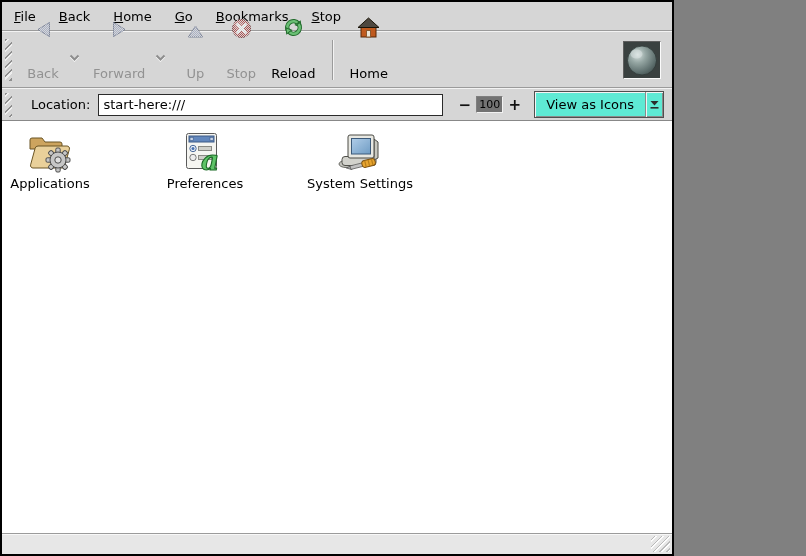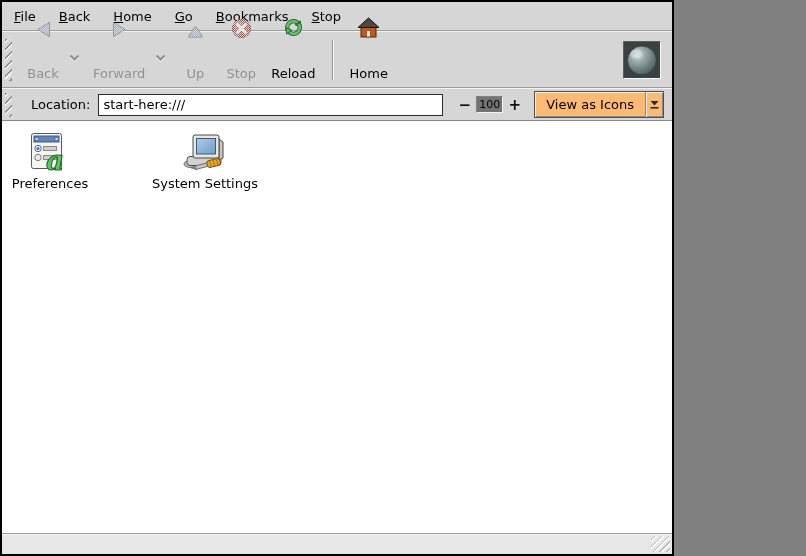--- a/index.html
+++ b/index.html
@@ -58,21 +58,21 @@
     padding:0 4px; margin-right:15px; outline:none;
   }
   .zoom-btn { font-size:15px; font-weight:bold; color:#111; width:13px; text-align:center; cursor:default; }
   .zoom-level {
     width:27px; height:17px; margin:0 5px;
     background:#737373; border:1px solid; border-color:#7f7f7f #f2f2f2 #f2f2f2 #7f7f7f;
     font-size:11px; color:#000; display:flex; align-items:center; justify-content:center;
   }
   .view-select {
     margin-left:13px; height:27px;
-    background:#fdba74;
+    background:#5eead4;
     border:1px solid #4f4f4f;
     box-shadow:inset 1px 1px 0 #f4f4f4, inset -1px -1px 0 #8a8a8a;
     display:flex; align-items:stretch; cursor:default;
   }
   .view-label { font-size:13px; color:#000; padding:0 11px; display:flex; align-items:center; white-space:nowrap; }
   .view-arrow {
     width:18px; display:flex; align-items:center; justify-content:center;
     border-left:1px solid #8a8a8a; box-shadow:inset 1px 0 0 #f4f4f4;
   }
 
@@ -242,20 +242,41 @@
         <svg width="11" height="11" viewBox="0 0 11 11">
           <polygon points="1.5,2 9.5,2 5.5,6.5" fill="#2c2c2c"></polygon>
           <rect x="1.5" y="8" width="8" height="1.6" fill="#2c2c2c"></rect>
         </svg>
       </span>
     </div>
   </div>
 
   <div class="content">
 
+    <div class="icon-cell">
+      <span class="big-icon">
+        <svg width="48" height="43" viewBox="0 0 48 43">
+          <path d="M6,7 h10 l3,4 h15 a2,2 0 0 1 2,2 v5 H4 V9 a2,2 0 0 1 2,-2 Z" fill="#cda45e" stroke="#6b5524"></path>
+          <path d="M12,15 H41 a2.5,2.5 0 0 1 2.4,3.2 l-4.6,16.5 a3,3 0 0 1 -2.9,2.3 H7 a2.5,2.5 0 0 1 -2.4,-3.2 L9.1,17.3 A3,3 0 0 1 12,15 Z" fill="#e9d09a" stroke="#6b5524"></path>
+          <g transform="translate(32,29)" fill="#c6c6c6" stroke="#4c4c4c">
+            <rect x="-2.2" y="-12" width="4.4" height="5.5" rx="1.3"></rect>
+            <rect x="-2.2" y="-12" width="4.4" height="5.5" rx="1.3" transform="rotate(45)"></rect>
+            <rect x="-2.2" y="-12" width="4.4" height="5.5" rx="1.3" transform="rotate(90)"></rect>
+            <rect x="-2.2" y="-12" width="4.4" height="5.5" rx="1.3" transform="rotate(135)"></rect>
+            <rect x="-2.2" y="-12" width="4.4" height="5.5" rx="1.3" transform="rotate(180)"></rect>
+            <rect x="-2.2" y="-12" width="4.4" height="5.5" rx="1.3" transform="rotate(225)"></rect>
+            <rect x="-2.2" y="-12" width="4.4" height="5.5" rx="1.3" transform="rotate(270)"></rect>
+            <rect x="-2.2" y="-12" width="4.4" height="5.5" rx="1.3" transform="rotate(315)"></rect>
+            <circle r="8"></circle>
+            <circle r="3.2" fill="#dedede"></circle>
+          </g>
+        </svg>
+      </span>
+      <span class="icon-label">Applications</span>
+    </div>
 
     <div class="icon-cell">
       <span class="big-icon">
         <svg width="44" height="43" viewBox="0 0 44 43">
           <rect x="3.5" y="2.5" width="30" height="35" rx="2" fill="#f5f5f1" stroke="#5a5a5a"></rect>
           <rect x="6" y="5" width="25" height="6" fill="#6287bd" stroke="#3c5a86"></rect>
           <rect x="7" y="6.3" width="3.2" height="3.2" fill="#c8d4e8" stroke="#3c5a86" stroke-width="0.6"></rect>
           <rect x="27" y="6.3" width="3.2" height="3.2" fill="#c8d4e8" stroke="#3c5a86" stroke-width="0.6"></rect>
           <circle cx="10" cy="17.5" r="3.2" fill="#eaf0f8" stroke="#4a6a9a"></circle>
           <circle cx="10" cy="17.5" r="1.5" fill="#4a72b0"></circle>

